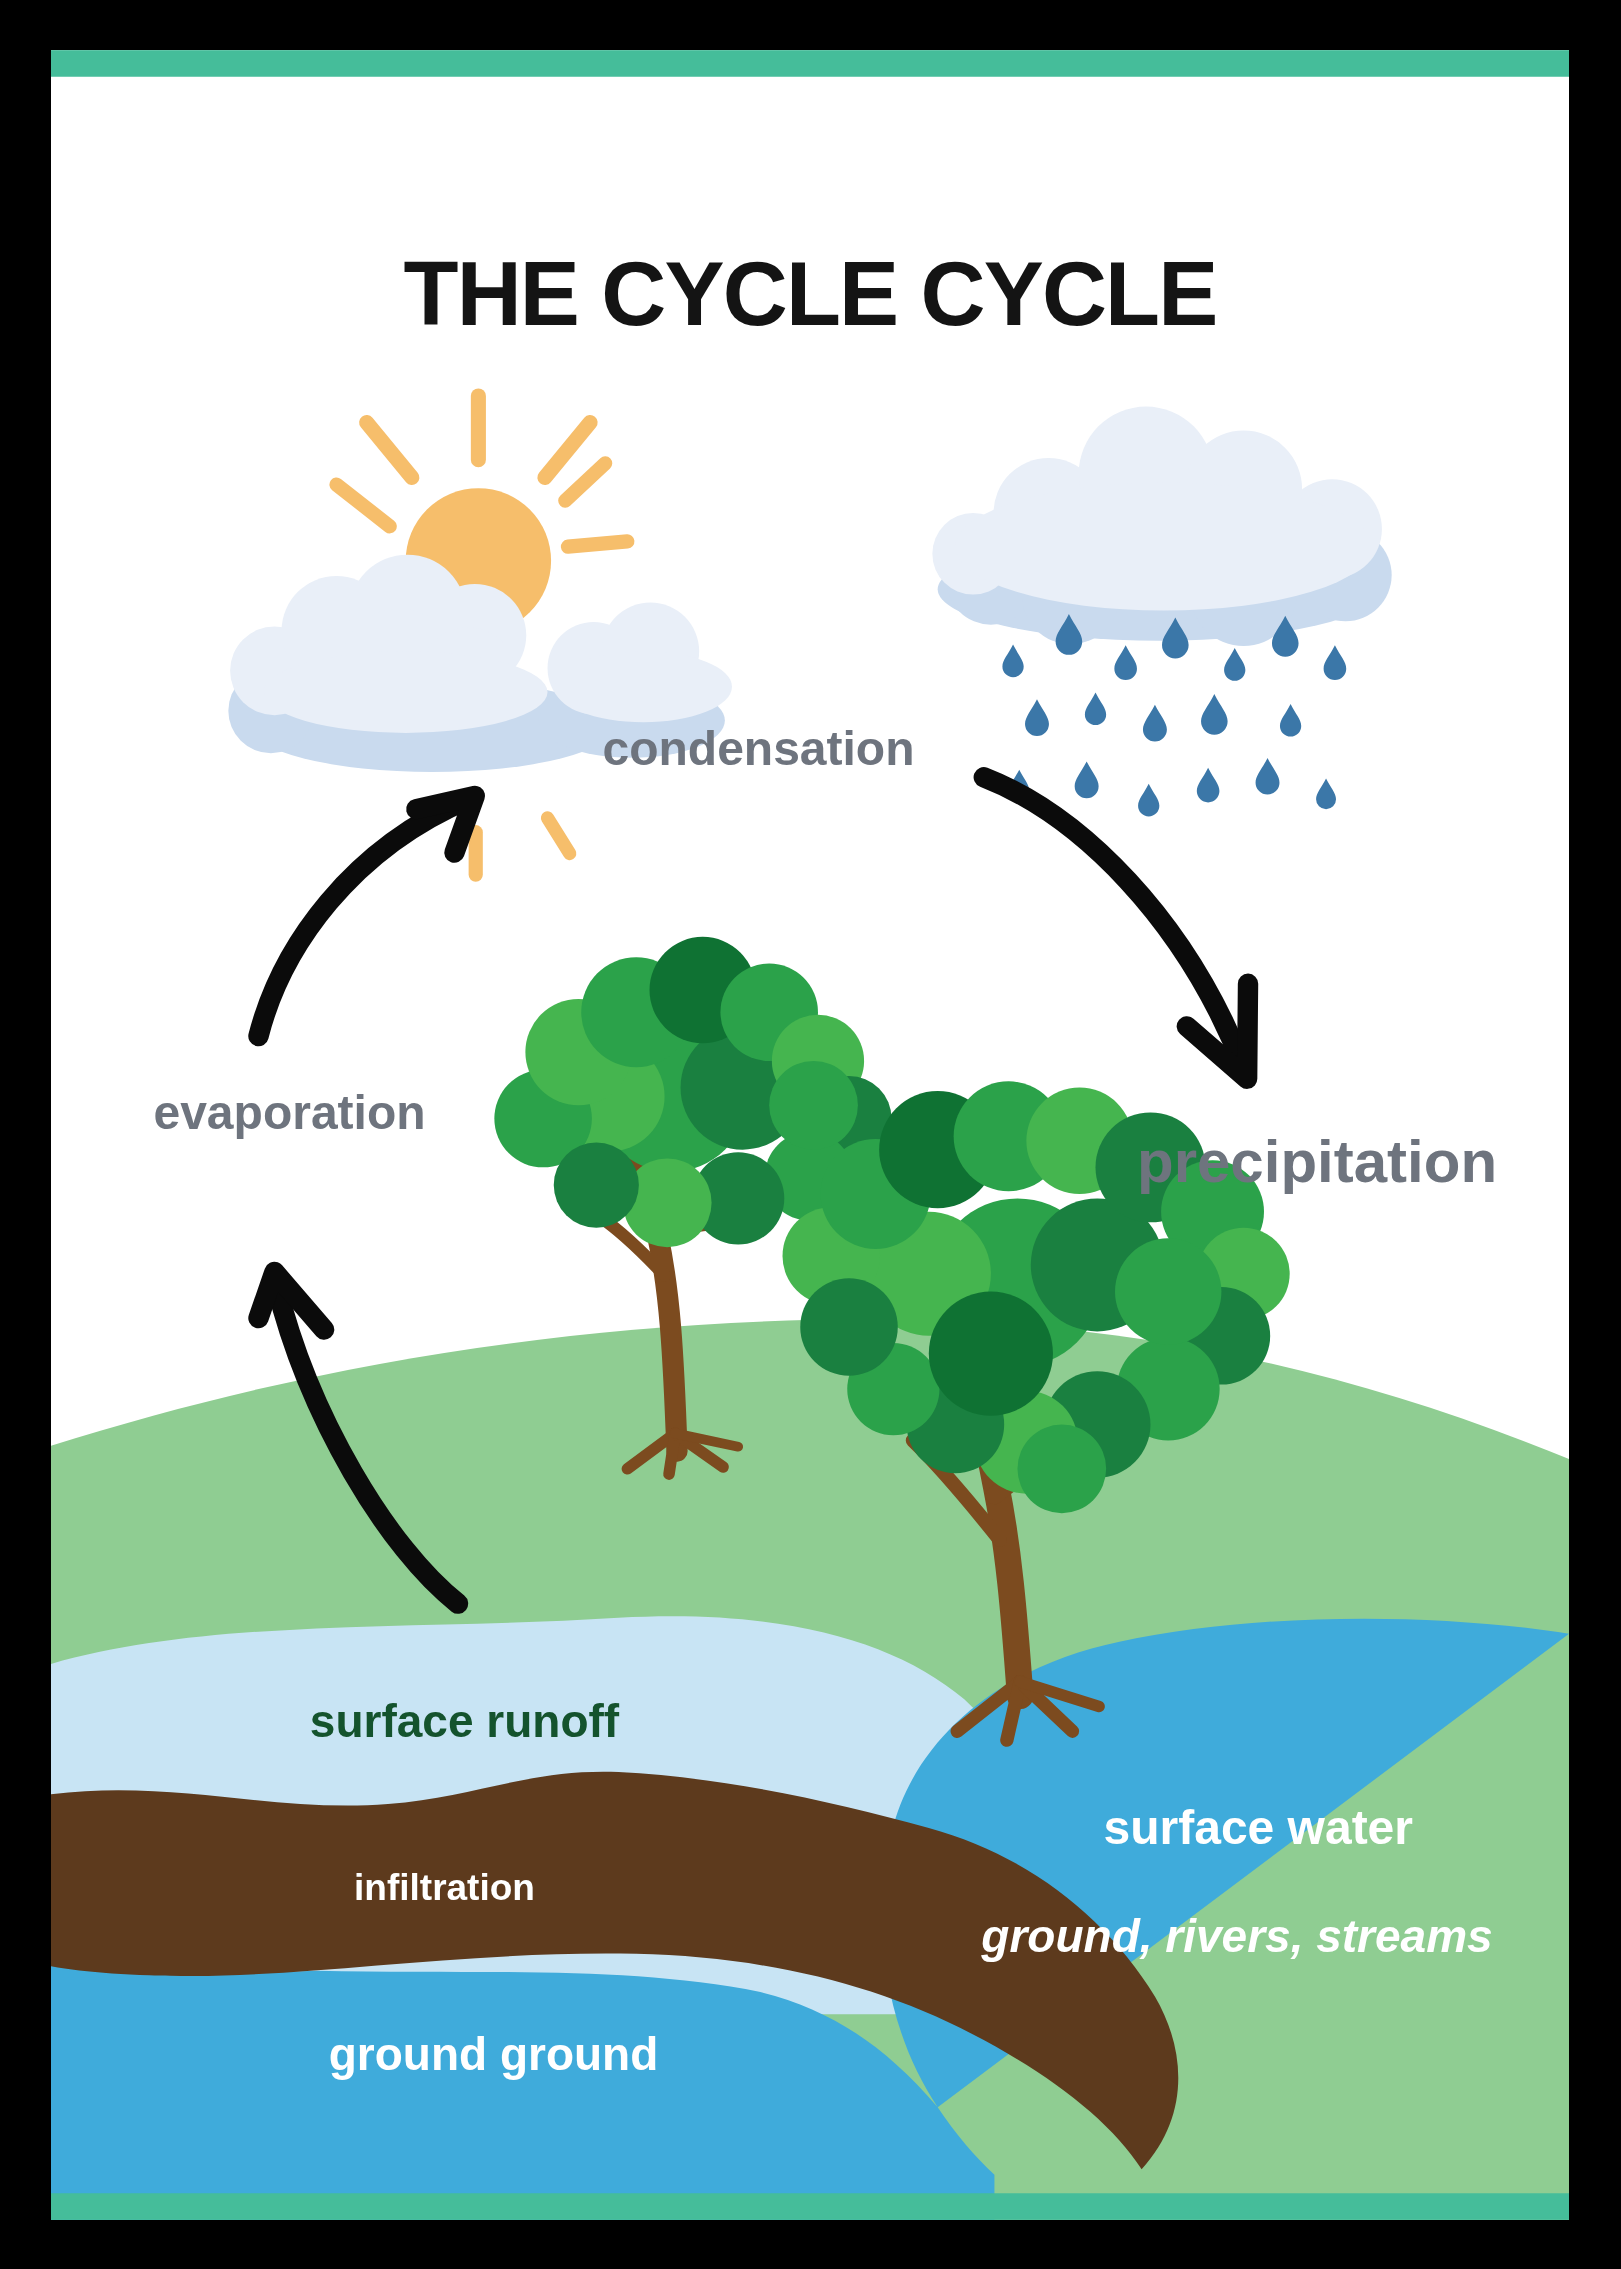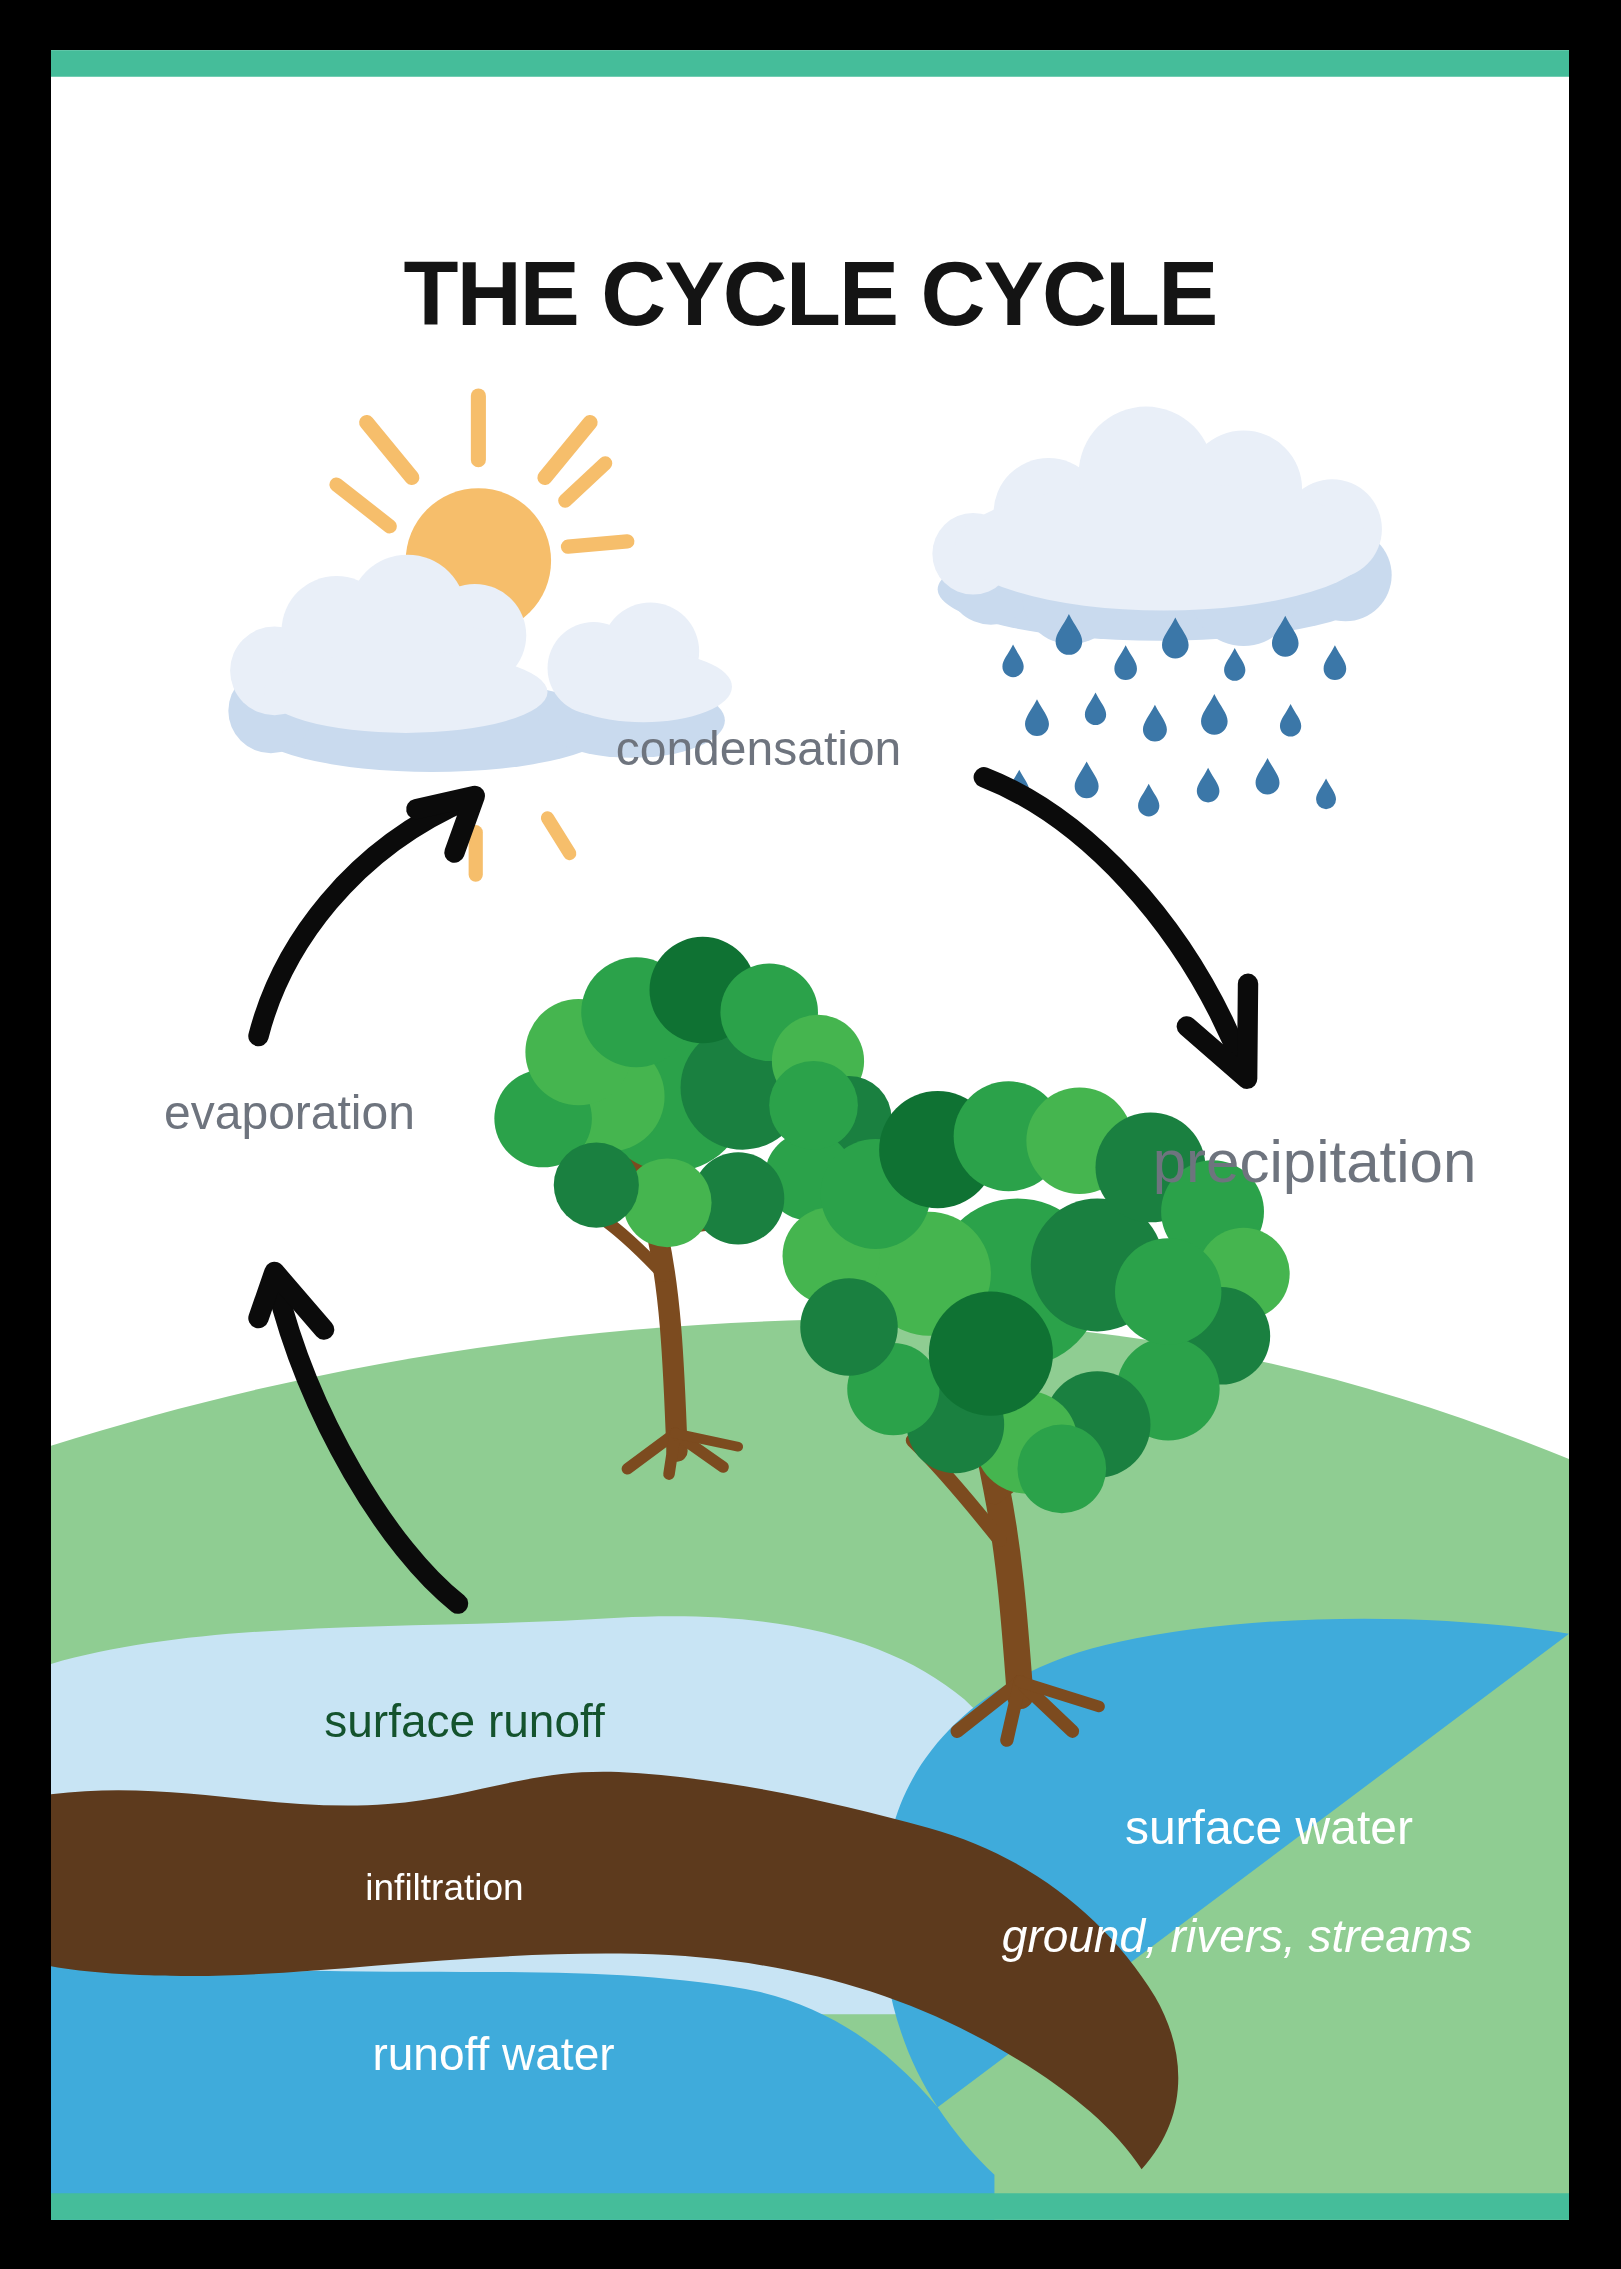--- a/index.html
+++ b/index.html
@@ -1,20 +1,20 @@
 <!DOCTYPE html>
 <html style="font-size:14px"><head>
 <meta charset="utf-8">
 <style>
   html,body{margin:0;padding:0;background:#000;}
   #poster{position:relative;width:1622px;height:2270px;background:#000;overflow:hidden;
           font-family:"Liberation Sans",sans-serif;}
   #paper{position:absolute;left:51px;top:50px;width:1518px;height:2170px;background:#fff;overflow:hidden;}
   #scene{position:absolute;left:0;top:0;width:100%;height:100%;}
-  .lbl{position:absolute;text-align:center;font-weight:400;line-height:1.05;white-space:nowrap;}
+  .lbl{position:absolute;text-align:center;font-weight:700;line-height:1.05;white-space:nowrap;}
   #title{left:0;right:0;top:197px;font-size:90px;font-weight:800;letter-spacing:-1.8px;color:#141414;}
   #lbl-condensation{left:530px;top:674px;width:355px;font-size:48px;color:#6E747E;}
   #lbl-precipitation{left:1086px;top:1080px;width:355px;font-size:60px;color:#6E747E;}
   #lbl-evaporation{left:61px;top:1038px;width:355px;font-size:48px;color:#6E747E;}
   #lbl-surface-runoff{left:236px;top:1647px;width:355px;font-size:46px;color:#14532d;}
   #lbl-infiltration{left:216px;top:1819px;width:355px;font-size:37px;color:#FFFFFF;}
   #lbl-ground-water{left:265px;top:1980px;width:355px;font-size:46px;color:#FFFFFF;}
   #lbl-surface-water{left:1007px;top:1753px;width:355px;font-size:48px;color:#FFFFFF;text-align:right;}
   #lbl-surface-water-sub{left:920px;top:1862px;width:532px;font-size:46px;color:#FFFFFF;font-style:italic;}
   
@@ -201,18 +201,18 @@
 
       <rect class="teal" x="0" y="2417" width="1712" height="30"></rect>
     </svg>
 
     <div id="title" class="lbl">THE CYCLE CYCLE</div>
     <div id="lbl-condensation" class="lbl">condensation</div>
     <div id="lbl-precipitation" class="lbl">precipitation</div>
     <div id="lbl-evaporation" class="lbl">evaporation</div>
     <div id="lbl-surface-runoff" class="lbl">surface runoff</div>
     <div id="lbl-infiltration" class="lbl">infiltration</div>
-    <div id="lbl-ground-water" class="lbl">runoff water</div>
+    <div id="lbl-ground-water" class="lbl">ground ground</div>
     <div id="lbl-surface-water" class="lbl">surface water</div>
     <div id="lbl-surface-water-sub" class="lbl">ground, rivers, streams</div>
   </div>
 </div>
 
 
 </body></html>

